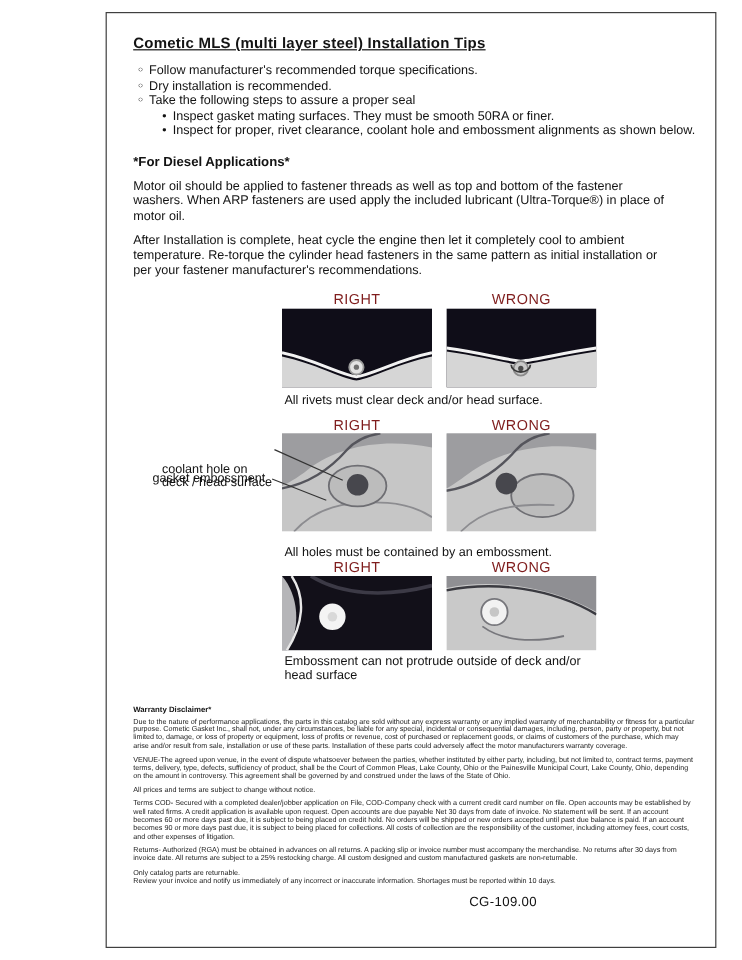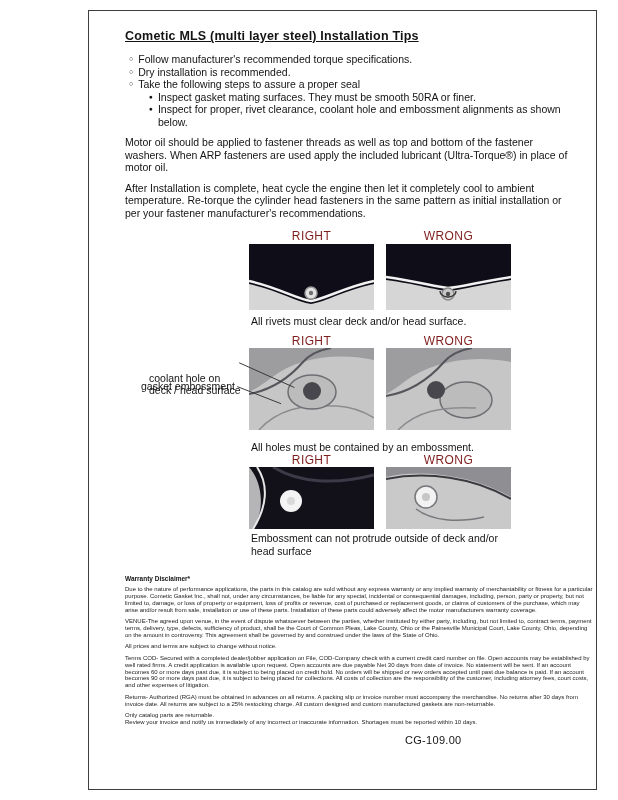--- a/index.html
+++ b/index.html
@@ -1,20 +1,20 @@
 <!DOCTYPE html>
 <html><head>
 <meta charset="utf-8">
 <style>
   * { margin:0; padding:0; box-sizing:border-box; }
   html,body { background:#ffffff; }
   .page { position:relative; width:618px; height:800px; background:#fff;
           font-family:"Liberation Sans", sans-serif; color:#131313; overflow:hidden; }
   .frame { position:absolute; left:88px; top:10px; width:509px; height:780px;
-           border:1px solid #3f3f3f; background:#fff;padding-left:14px; }
+           border:1px solid #3f3f3f; background:#fff; }
   .content { padding:12px 16px 0 20px; }
 
   .title { font-size:12.5px; font-weight:bold; text-decoration:underline;
            margin:6px 0 10px 2px; letter-spacing:0.2px; }
 
   .bullets { font-size:10.5px; line-height:12.5px; }
   .bullet-row { display:flex; margin-left:6px; }
   .bullet-glyph { font-size:7px; line-height:12.5px; margin-right:5px; }
   .sub-row { margin-left:26px; }
   .sub-glyph { font-size:6.5px; }
@@ -74,20 +74,21 @@
         <div class="bullet-row sub-row">
           <span class="bullet-glyph sub-glyph">●</span>
           <span>Inspect gasket mating surfaces.  They must be smooth 50RA or finer.</span>
         </div>
         <div class="bullet-row sub-row">
           <span class="bullet-glyph sub-glyph">●</span>
           <span>Inspect for proper, rivet clearance, coolant hole and embossment alignments as shown below.</span>
         </div>
       </div>
 
+      <div class="diesel-heading">*For Diesel Applications*</div>
       <p class="para">Motor oil should be applied to fastener threads as well as top and bottom of the fastener washers. When ARP fasteners are used apply the included lubricant (Ultra-Torque®) in place of motor oil.</p>
       <p class="para">After Installation is complete, heat cycle the engine then let it completely cool to ambient temperature. Re-torque the cylinder head fasteners in the same pattern as initial installation or per your fastener manufacturer's recommendations.</p>
 
       <div class="diagrams">
 
         <span class="dg-label col1 l1">RIGHT</span>
         <span class="dg-label col2 l1">WRONG</span>
         <svg class="dg-img col1 r1" width="125" height="66" viewBox="0 0 125 66">
           <rect width="125" height="66" fill="#0f0d18"></rect>
           <path d="M0,66 L0,40 C28,46 48,58 62,60 C76,58 96,46 125,40 L125,66 Z" fill="#d6d6d6"></path>

